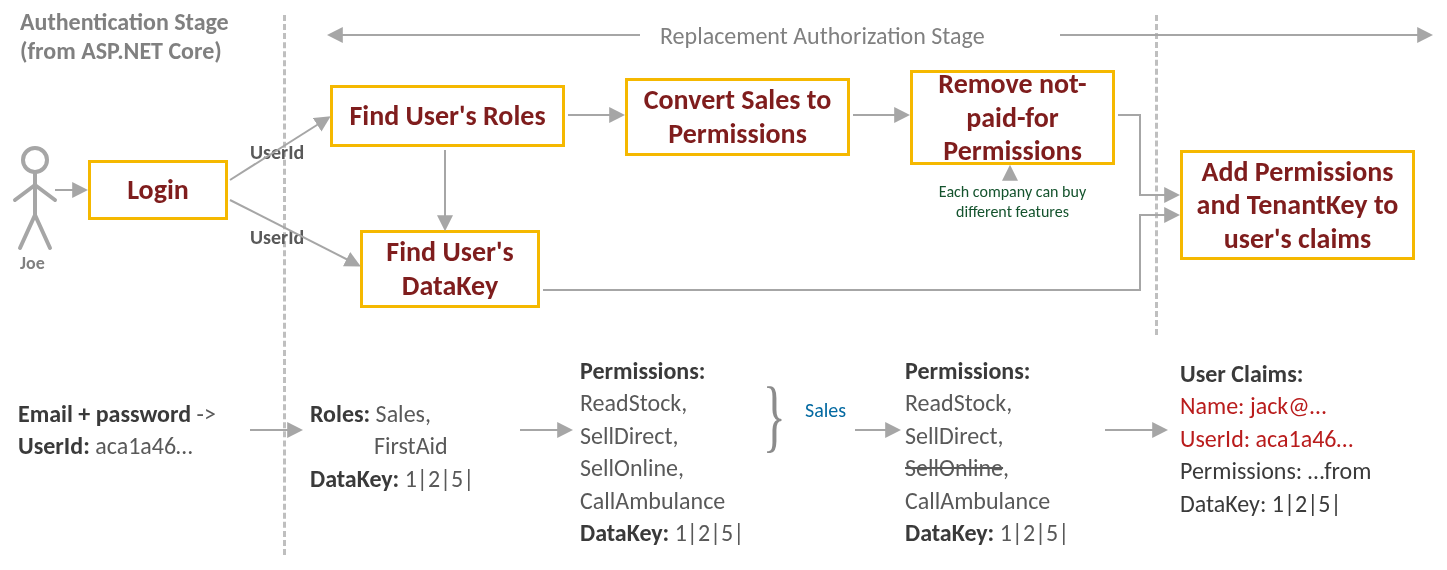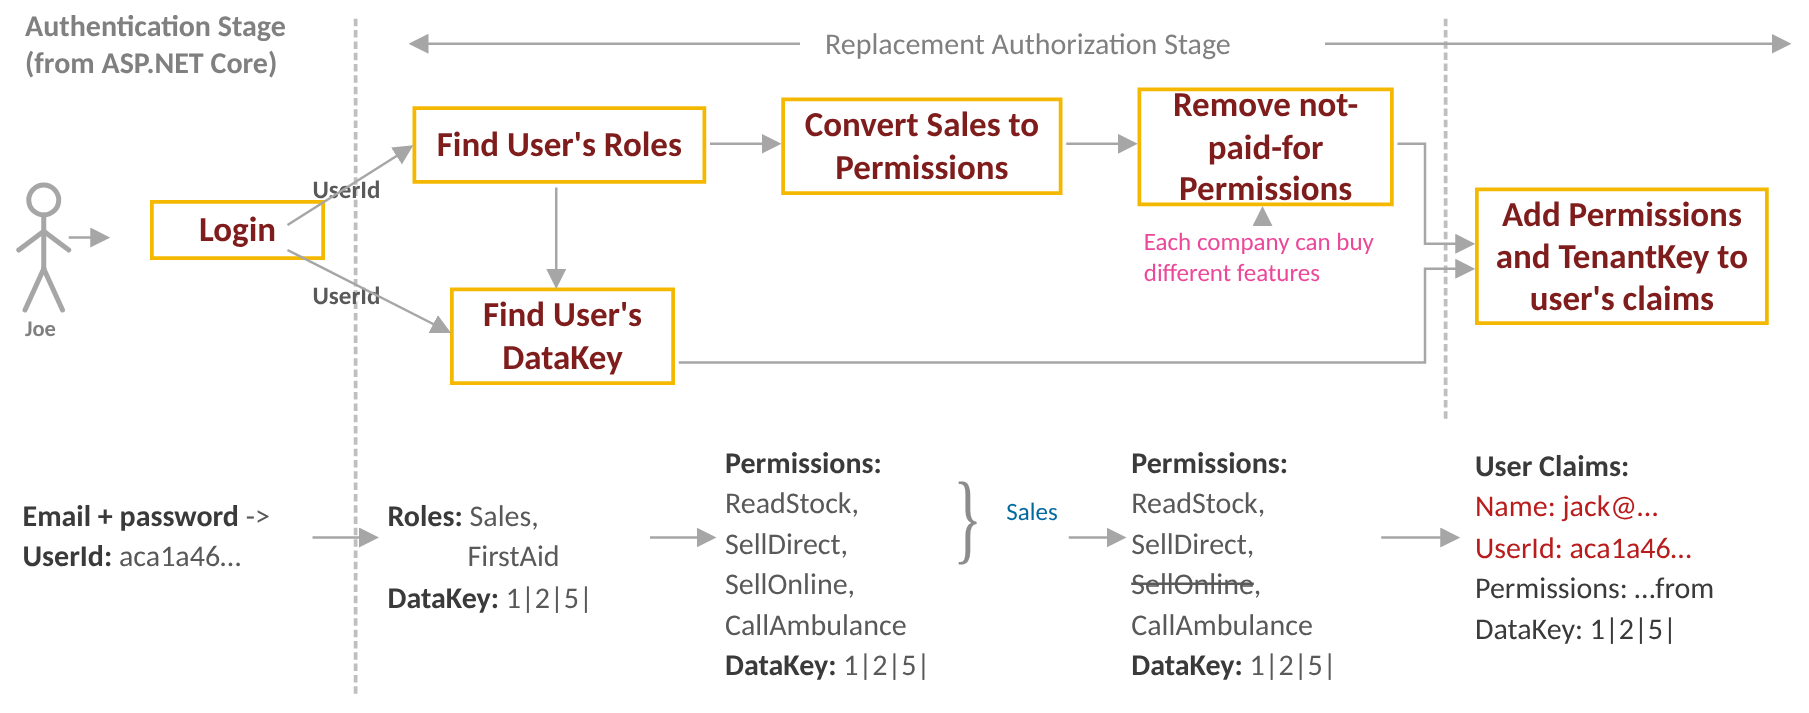--- a/index.html
+++ b/index.html
@@ -37,22 +37,23 @@
     box-sizing: border-box;
   }
   .small-label {
     position: absolute;
     font-size: 20px;
     font-weight: 700;
     color: #595959;
   }
   .note {
     position: absolute;
-    font-size: 20px;
-    color: #ec4899;
+    font-size: 16px;
+    color: #14532d;
+    text-align: center;
     line-height: 1.25;
   }
   .joe-label {
     position: absolute;
     font-size: 18px;
     color: #808080;
   }
   .data-block {
     position: absolute;
     font-size: 24px;
@@ -86,21 +87,21 @@
 
   <div class="stage-label" style="left:20px; top:8px;font-weight:bold;">
     <span>Authentication Stage</span><br>
     <span>(from ASP.NET Core)</span>
   </div>
   <div class="stage-label" style="left:660px; top:22px;">Replacement Authorization Stage</div>
 
   <div class="vsep" style="left:283px;"></div>
   <div class="vsep" style="left:1155px; height:320px; top:15px;"></div>
 
-  <div class="box" style="left:88px; top:160px; width:140px; height:48px;margin-left:32px;">Login</div>
+  <div class="box" style="left:88px; top:160px; width:140px; height:60px;">Login</div>
 
   <div class="box" style="left:330px; top:85px; width:235px; height:62px;">Find User's Roles</div>
 
   <div class="box" style="left:625px; top:78px; width:225px; height:78px;">Convert Sales to Permissions</div>
 
   <div class="box" style="left:910px; top:70px; width:205px; height:95px;">Remove not-paid-for Permissions</div>
 
   <div class="box" style="left:1180px; top:150px; width:235px; height:110px;">Add Permissions and TenantKey to user's claims</div>
 
   <div class="box" style="left:360px; top:230px; width:180px; height:78px;">Find User's DataKey</div>

